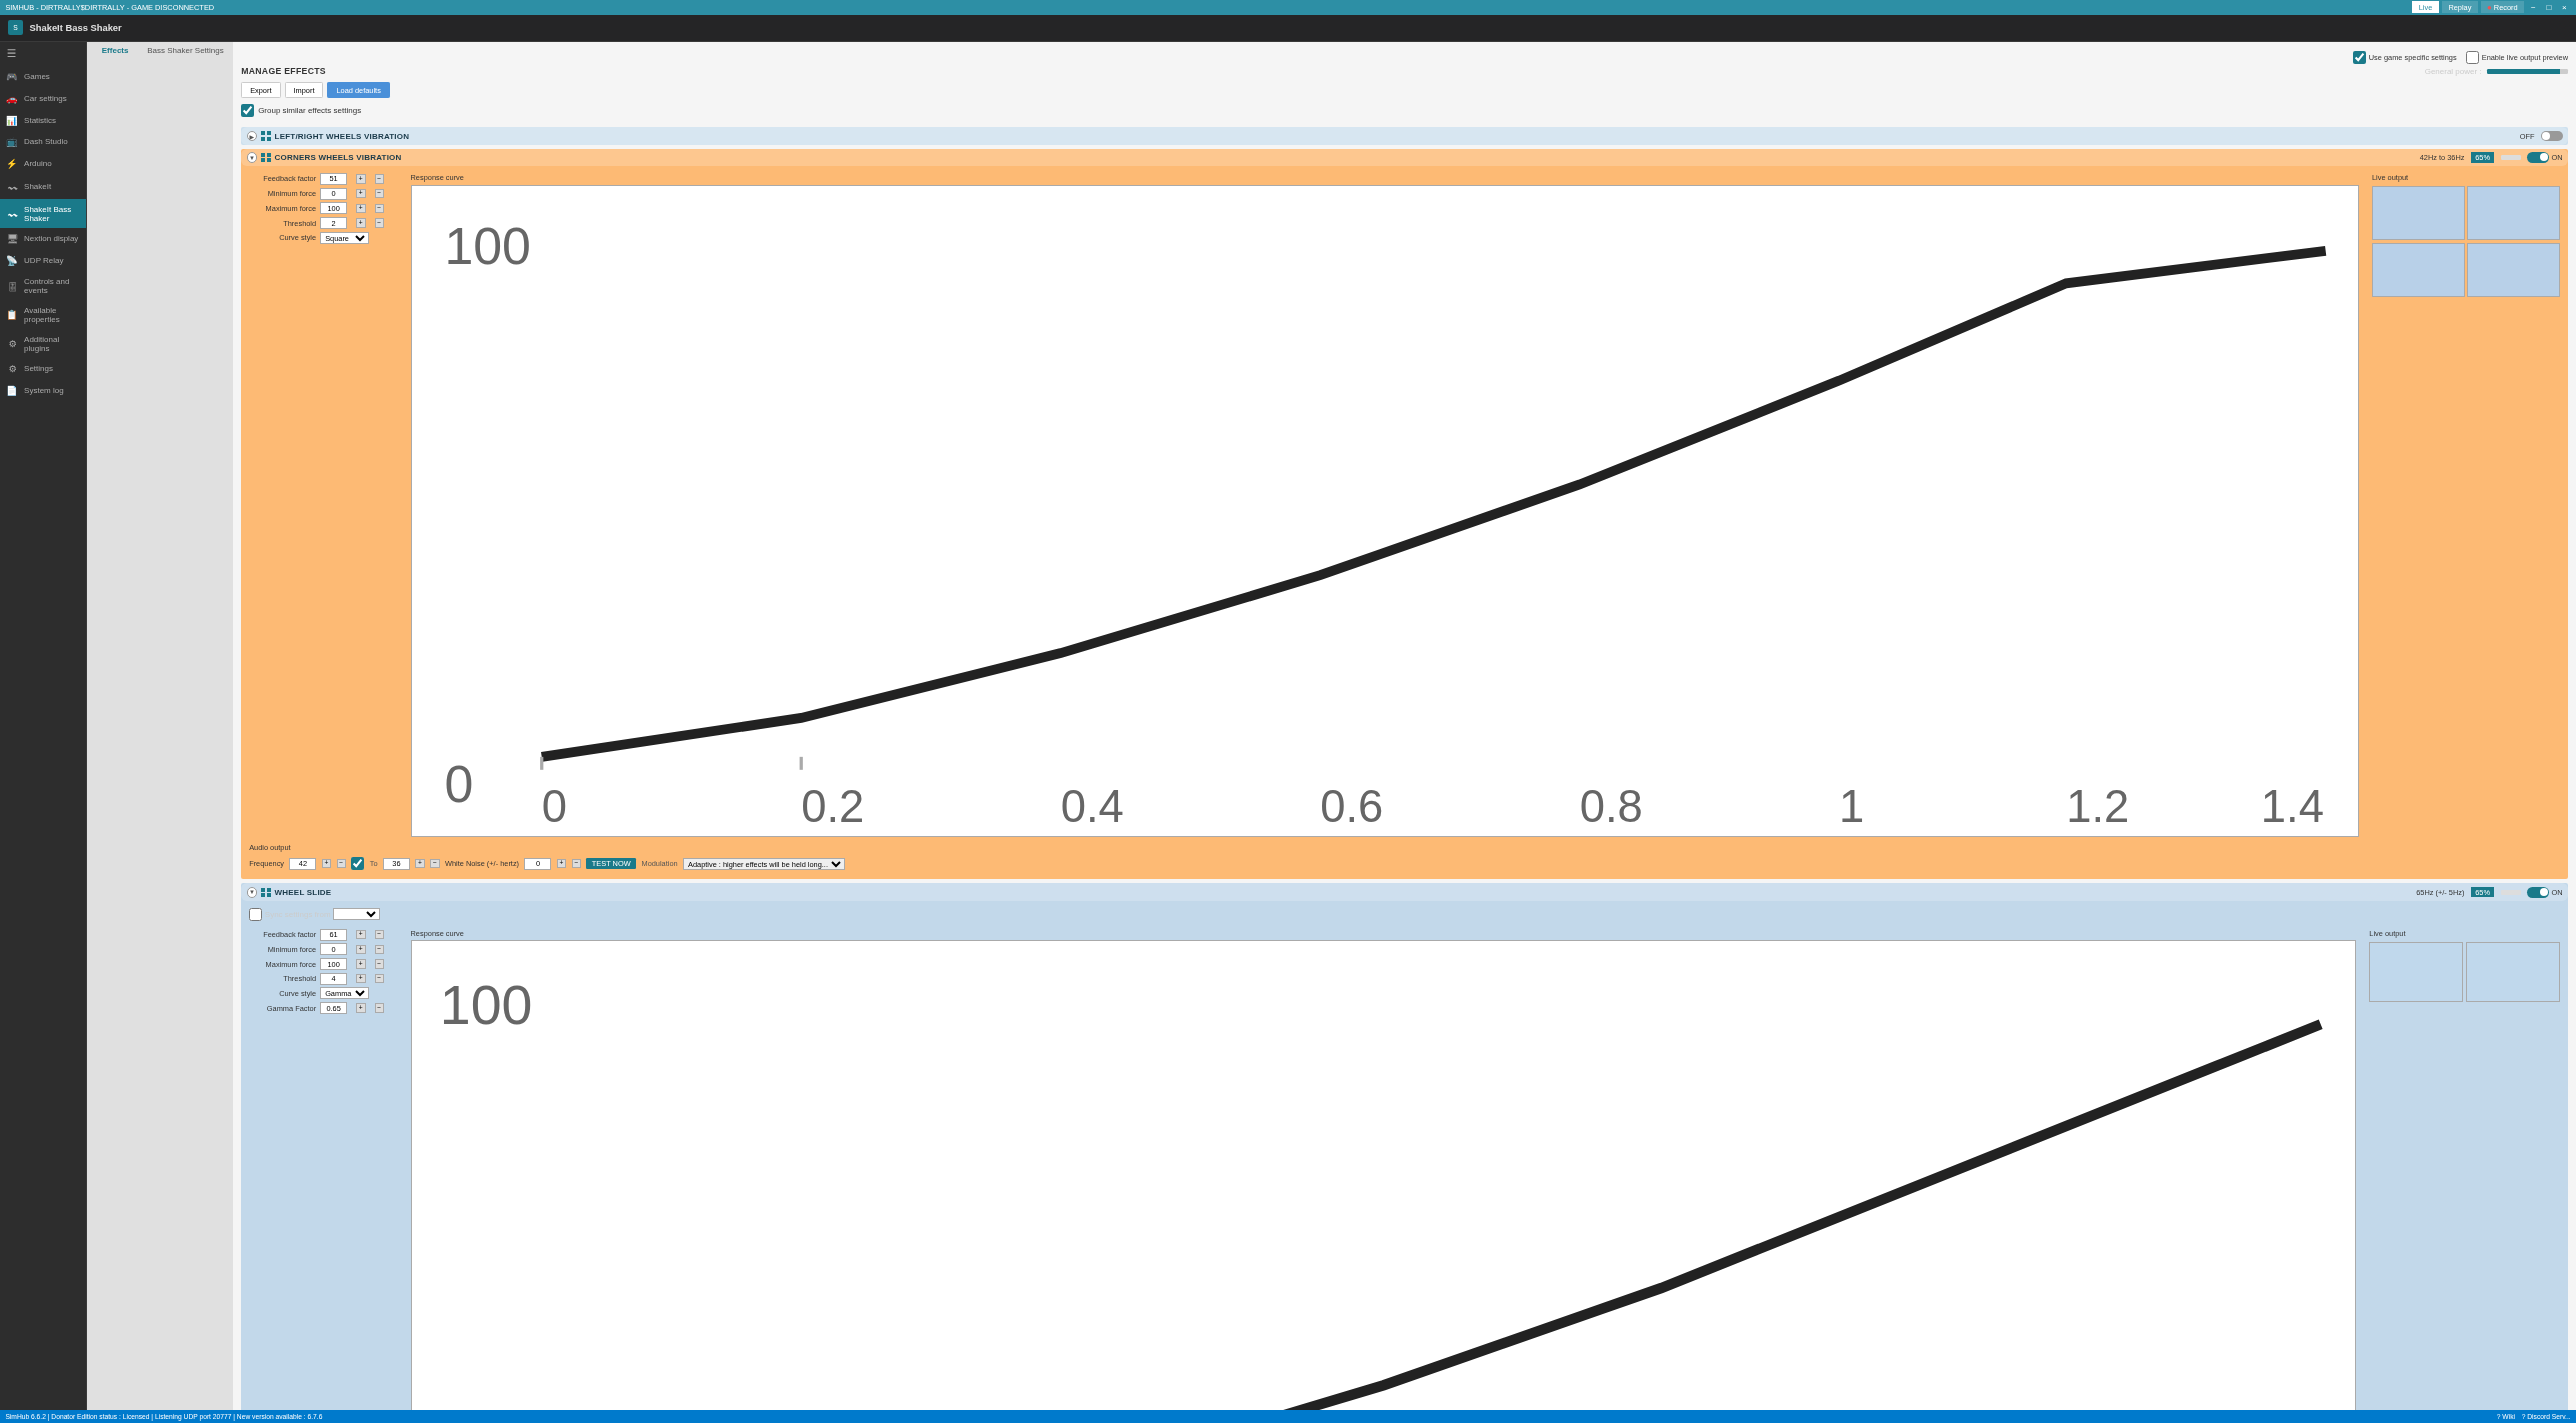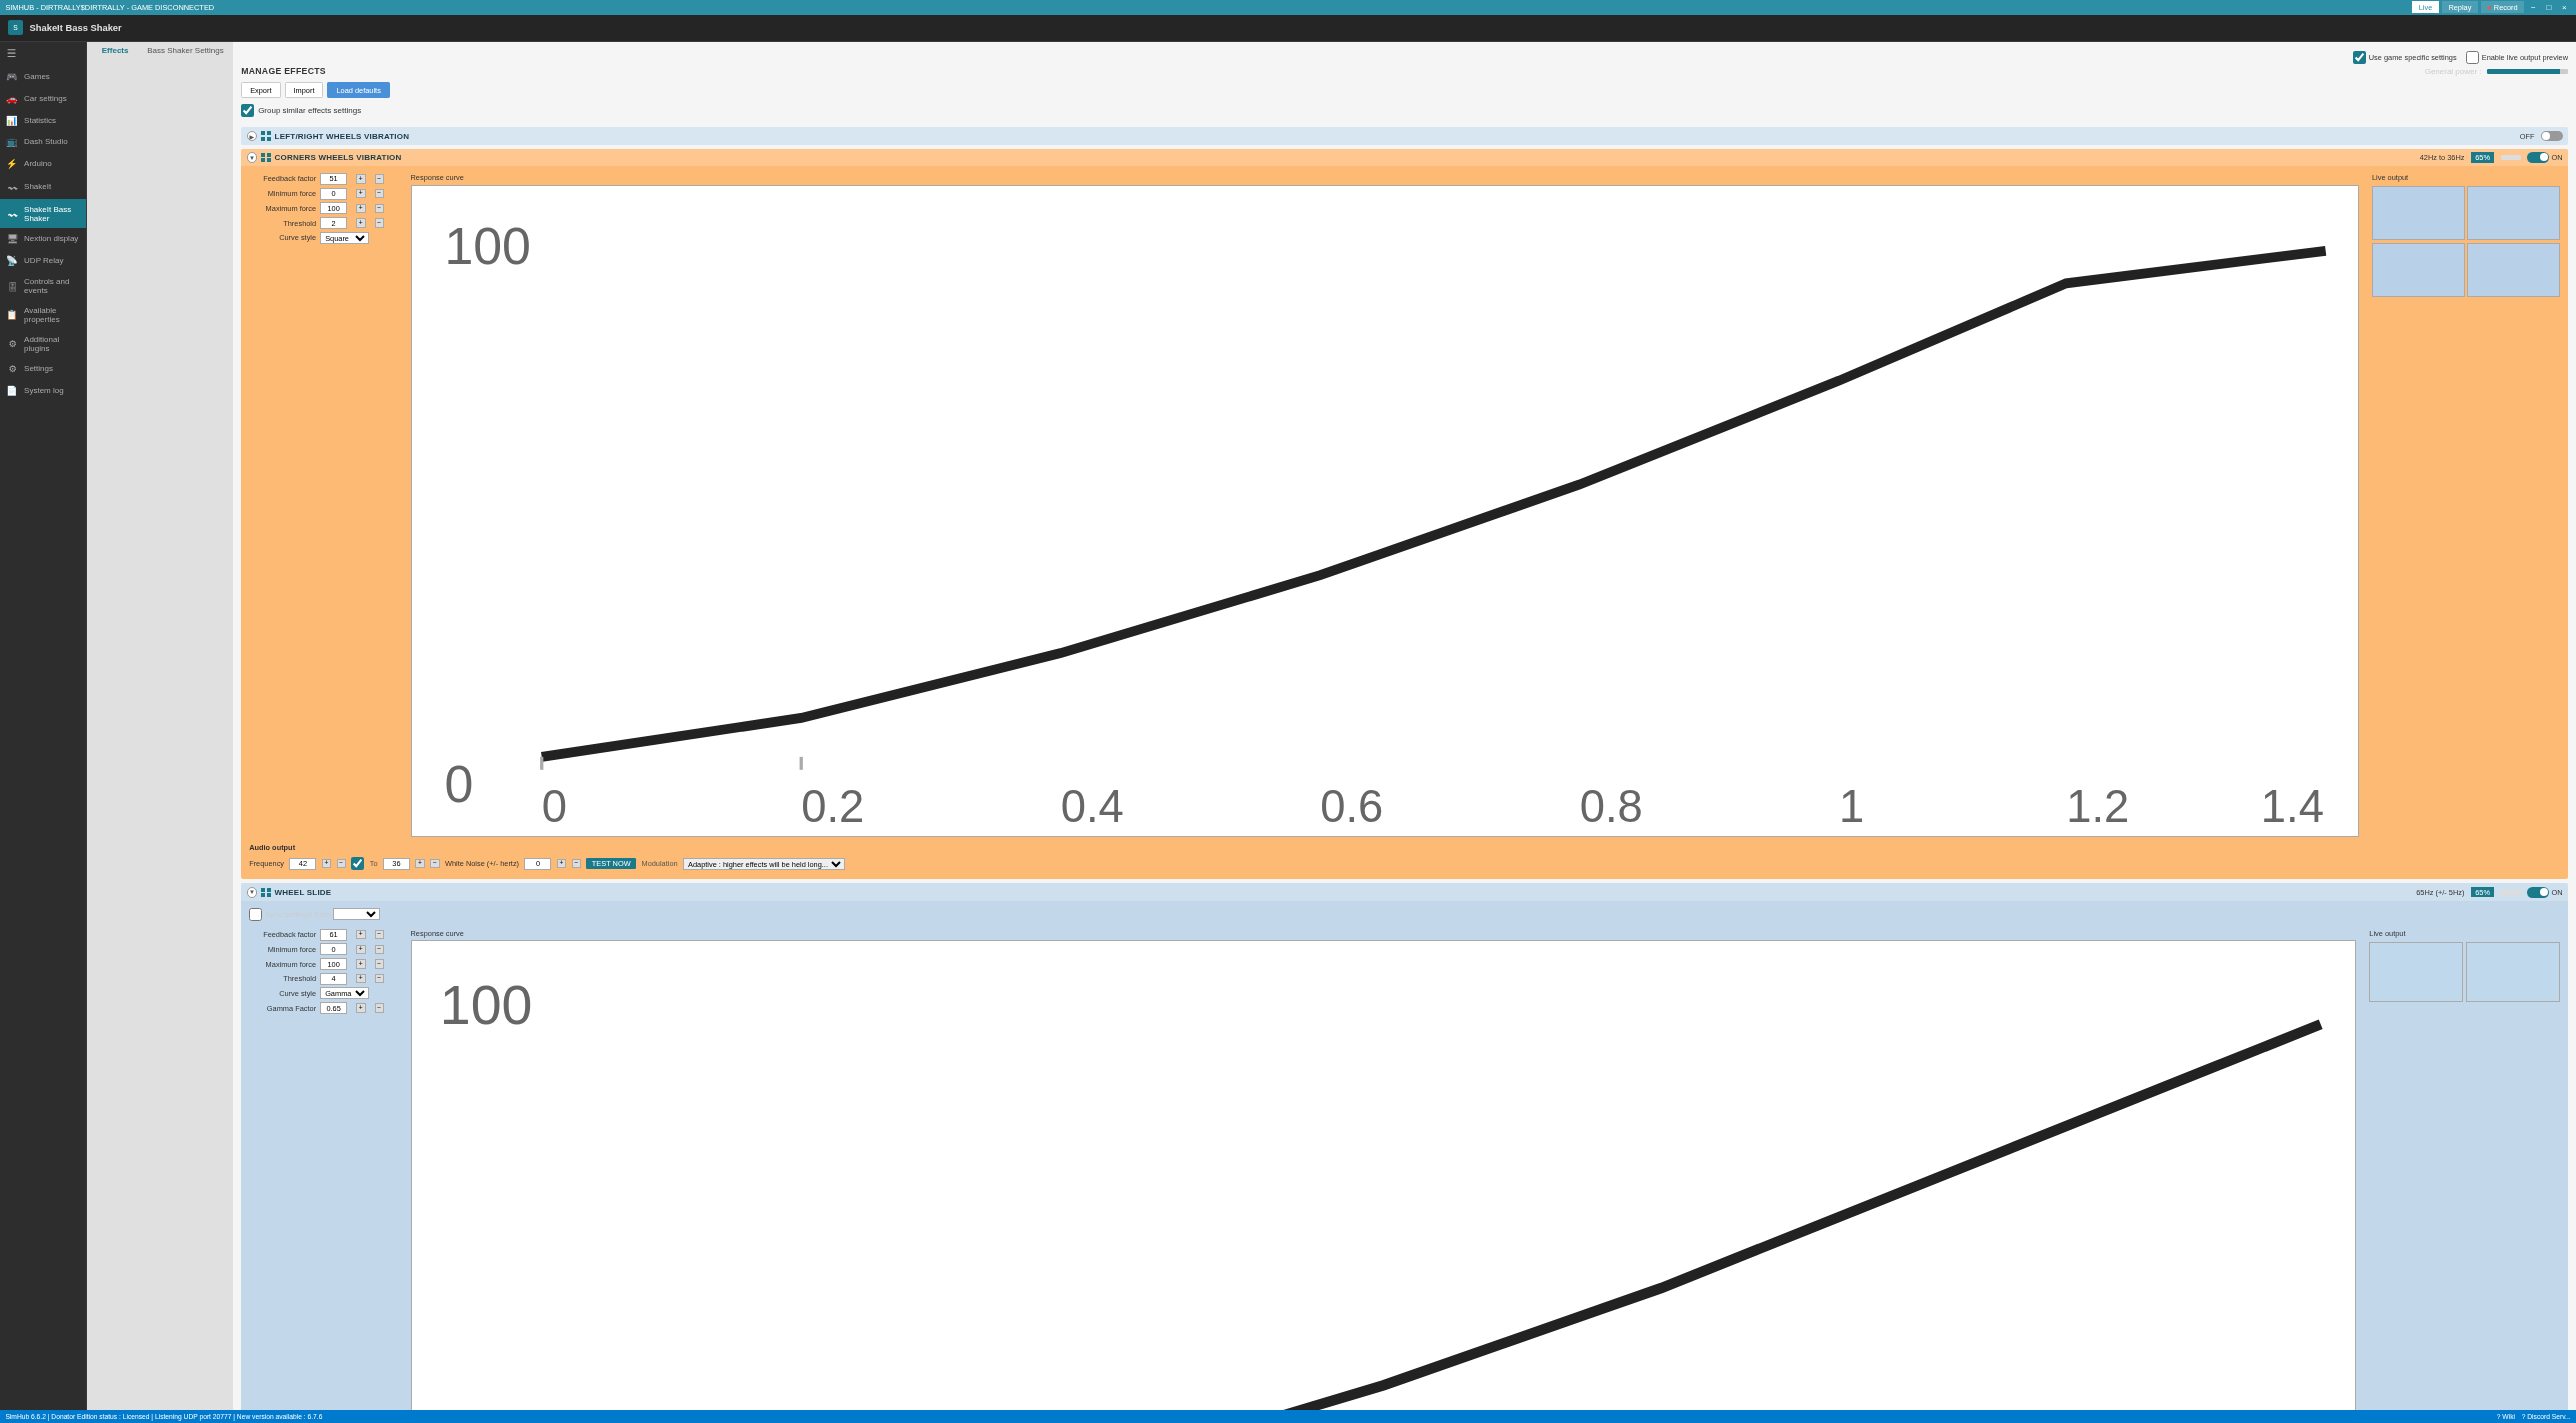--- a/index.html
+++ b/index.html
@@ -119,20 +119,21 @@
       margin-bottom: 4px;
       overflow: hidden;
     }
     .effect-header {
       display: flex;
       align-items: center;
       padding: 3.4px 5.4px;
       background: rgba(255,255,255,0.2);
       cursor: pointer;
       justify-content: space-between;
+      border-radius: 6px;
     }
     .effect-header-left { display: flex; align-items: center; gap: 4px; }
     .effect-title { font-size: 8px; font-weight: 700; color: #1a3a4a; text-transform: uppercase; letter-spacing: 0.2px; }
     .collapse-btn { width: 10.7px; height: 10.7px; border: 0.7px solid #999; border-radius: 50%; background: white; display: flex; align-items: center; justify-content: center; font-size: 6px; cursor: pointer; color: #555; }
     .grid-icon { display: grid; grid-template-columns: 1fr 1fr; gap: 1.3px; width: 9.4px; height: 9.4px; }
     .grid-icon span { background: #1a7a8a; display: block; }
     .effect-header-right { display: flex; align-items: center; gap: 6.7px; font-size: 7.4px; color: #333; }
     .freq-range { font-size: 7.4px; color: #333; }
     .pct-box { background: #1a7a8a; color: white; padding: 0.7px 4px; font-size: 7.4px; min-width: 20px; text-align: center; }
     .toggle-switch {
@@ -445,21 +446,21 @@
               <div class="live-charts">
                 <div class="live-chart" style="background:#b8d0e8;"></div>
                 <div class="live-chart" style="background:#b8d0e8;"></div>
                 <div class="live-chart" style="background:#b8d0e8;"></div>
                 <div class="live-chart" style="background:#b8d0e8;"></div>
               </div>
             </div>
           </div>
 
           <div>
-            <div style="font-size:7.4px; font-weight:700; color:#333; margin-bottom:2.7px;">Audio output</div>
+            <div style="font-size:7.4px; font-weight:400; color:#333; margin-bottom:2.7px;">Audio output</div>
             <div class="audio-row">
               <span>Frequency</span>
               <input class="num-input" type="text" value="42" style="">
               <button class="pm-btn">+</button>
               <button class="pm-btn">−</button>
               <input type="checkbox" checked="" class="checkbox-inline" style="">
               <span class="to-label">To</span>
               <input class="num-input" type="text" value="36" style="">
               <button class="pm-btn">+</button>
               <button class="pm-btn">−</button>

